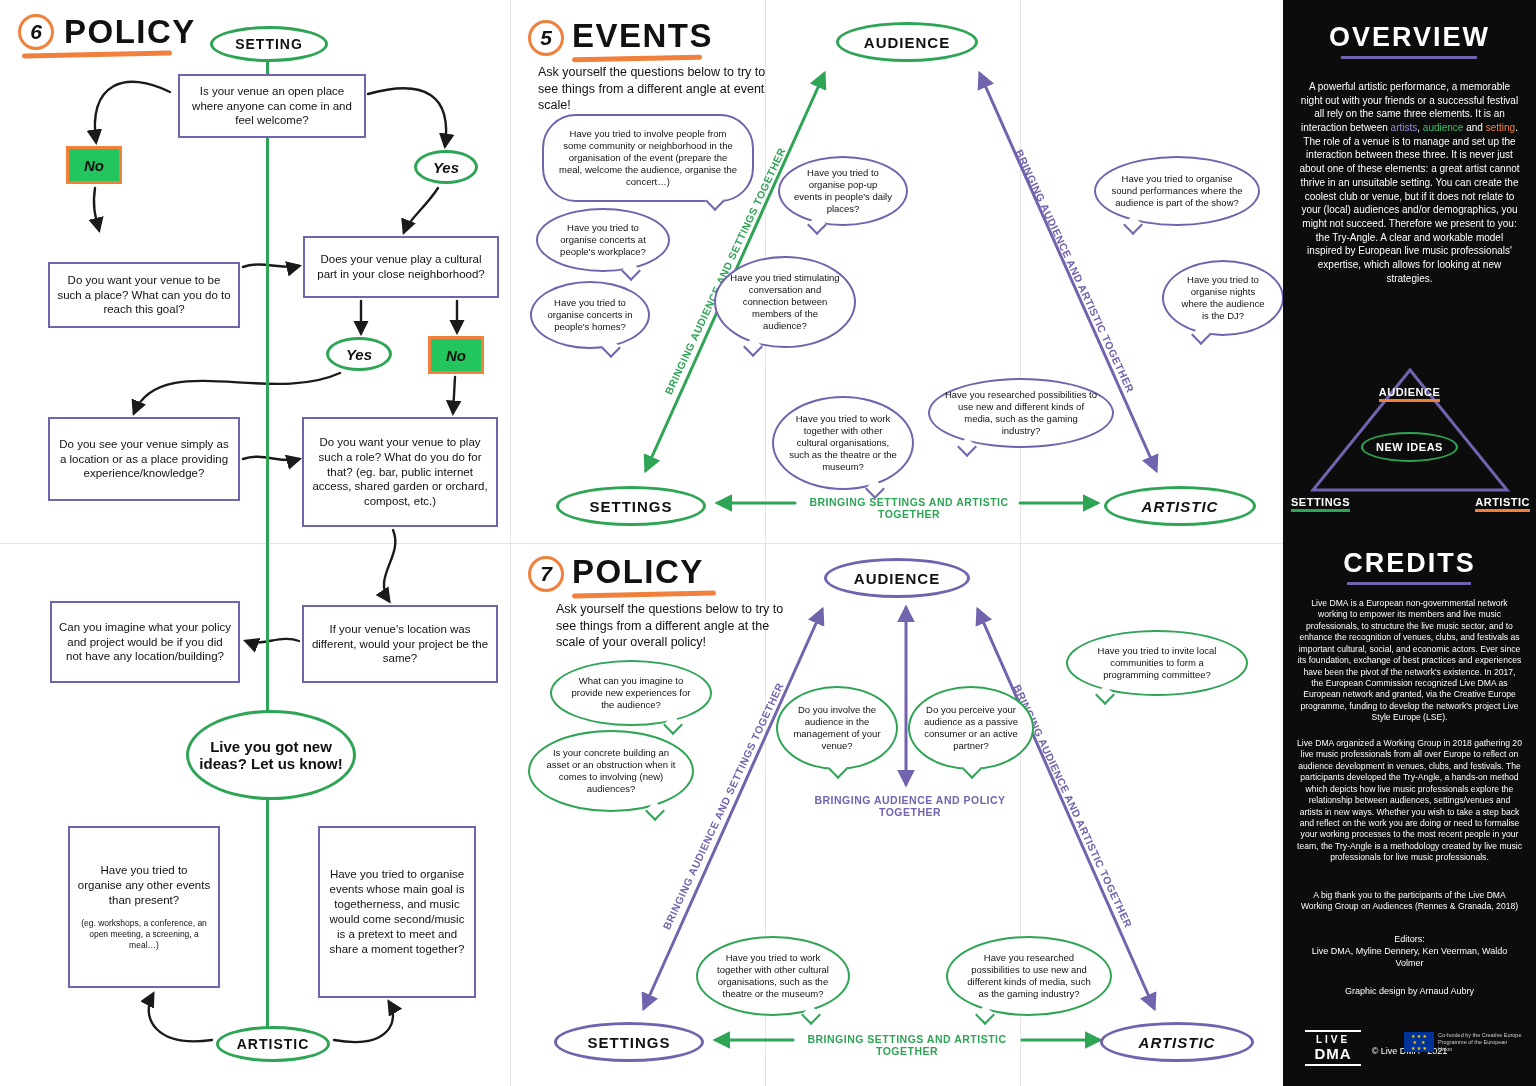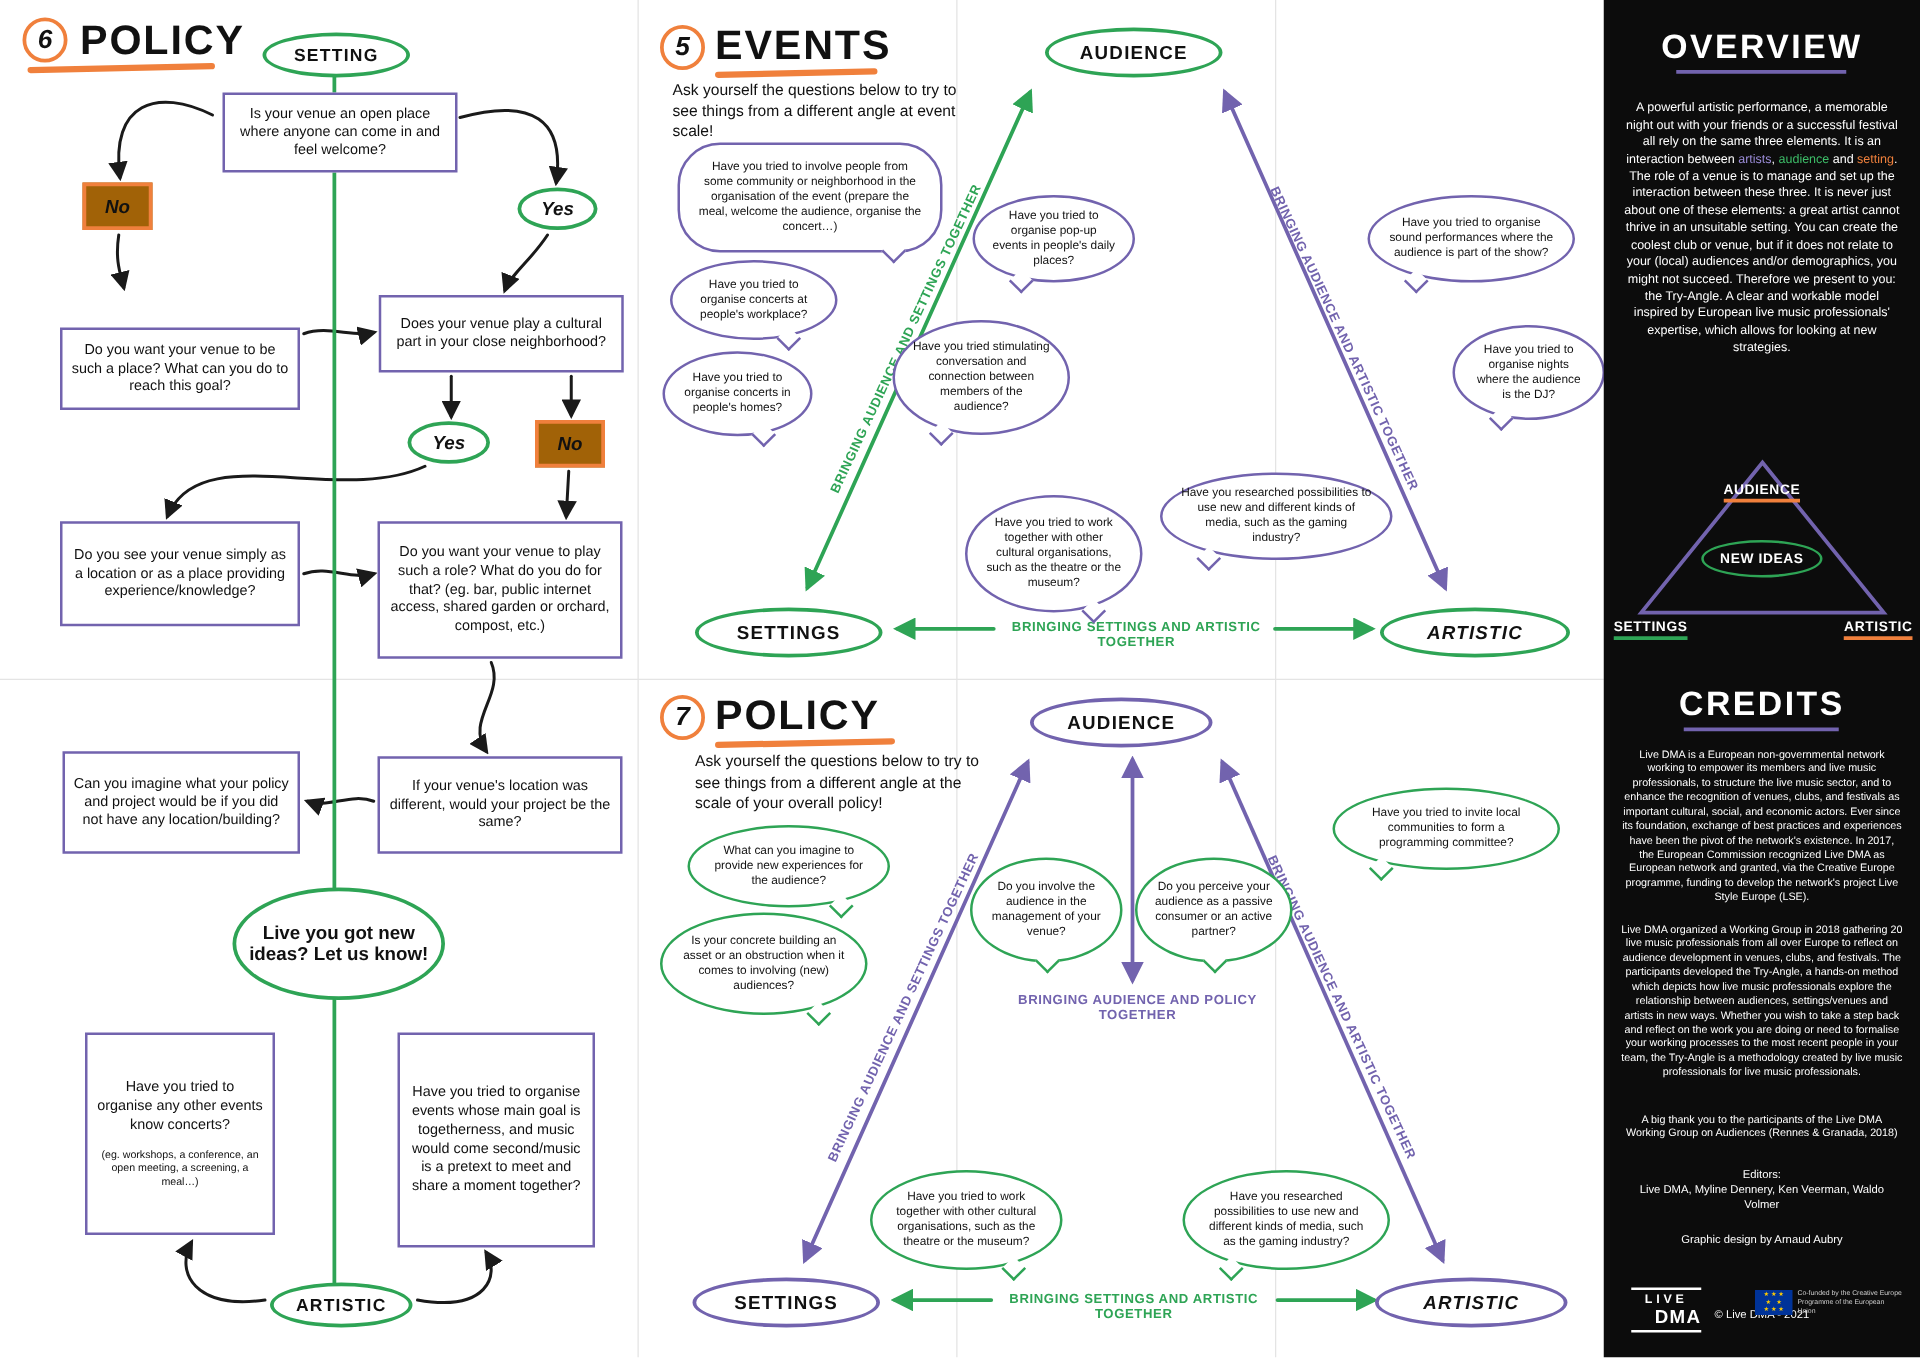--- a/index.html
+++ b/index.html
@@ -17,21 +17,21 @@
   .intro { position:absolute; font-size:12.5px; line-height:1.32; z-index:2; }
 
   .oval { position:absolute; border-radius:50%; background:#fff; display:flex; align-items:center; justify-content:center;
           font-weight:700; text-align:center; z-index:3; }
   .oval.green { border:3px solid #2ea455; }
   .oval.purple { border:3px solid #7263ae; }
   .corner { font-size:15px; letter-spacing:1px; }
 
   .qbox { position:absolute; border:2px solid #7263ae; background:#fff; display:flex; align-items:center; justify-content:center;
           flex-direction:column; text-align:center; font-size:11.5px; line-height:1.3; padding:7px; z-index:2; }
-  .handbox { position:absolute; border:3px solid #f0803c; background:#a16207; display:flex; align-items:center; justify-content:center;
+  .handbox { position:absolute; border:3px solid #f0803c; background:#22c55e; display:flex; align-items:center; justify-content:center;
              font-style:italic; font-weight:700; font-size:15px; z-index:2; }
   .handoval { position:absolute; border:3px solid #2ea455; border-radius:50%; background:#fff; display:flex; align-items:center;
               justify-content:center; font-style:italic; font-weight:700; font-size:15px; z-index:2; }
   .vline { position:absolute; left:266px; top:60px; width:3px; height:968px; background:#2ea455; z-index:1; }
 
   .bubble { position:absolute; --bc:#7263ae; border:2.5px solid var(--bc); border-radius:50%; background:#fff;
             display:flex; align-items:center; justify-content:center; text-align:center;
             font-size:9.5px; line-height:1.25; padding:10px 14px; z-index:4; }
   .bubble.green { --bc:#2ea455; }
   .bubble.rrect { border-radius:34px; }
@@ -134,21 +134,21 @@
   #cr-p1 { top:598px; }
   #cr-p2 { top:738px; }
   #cr-thanks { top:890px; }
   #cr-edlabel { top:934px; font-size:9px; }
   #cr-ednames { top:946px; font-size:9px; line-height:1.3; }
   #cr-design { top:986px; font-size:9px; }
   #cr-copy { top:1006px; font-size:9px;margin-top:40px; }
   #logo-dma { position:absolute; left:22px; top:1030px; width:56px; text-align:center;
               border-top:2px solid #fff; border-bottom:2px solid #fff; padding:2px 0; }
   #logo-dma .l1 { font-size:10px; font-weight:700; letter-spacing:3px; }
-  #logo-dma .l2 { font-size:15px; font-weight:800; letter-spacing:1px;text-align:right; }
+  #logo-dma .l2 { font-size:15px; font-weight:800; letter-spacing:1px; }
   #eu-logo { position:absolute; right:14px; top:1032px; width:118px; display:flex; gap:4px; align-items:center; }
   #eu-flag { width:30px; height:20px; background:#003399; color:#ffcc00; font-size:5px; line-height:6px;
              display:flex; flex-direction:column; align-items:center; justify-content:center; flex-shrink:0; }
   #eu-text { font-size:5.5px; line-height:1.25; color:#cfcfcf; text-align:left; }
 </style>
 </head>
 <body>
 
 <div class="poster">
 
@@ -211,21 +211,21 @@
   <div class="qbox" id="qb2">Do you want your venue to be such a place? What can you do to reach this goal?</div>
   <div class="qbox" id="qb3">Does your venue play a cultural part in your close neighborhood?</div>
   <div class="handoval" id="yes2">Yes</div>
   <div class="handbox" id="no2">No</div>
   <div class="qbox" id="qb4">Do you see your venue simply as a location or as a place providing experience/knowledge?</div>
   <div class="qbox" id="qb5">Do you want your venue to play such a role? What do you do for that? (eg. bar, public internet access, shared garden or orchard, compost, etc.)</div>
   <div class="qbox" id="qb6">Can you imagine what your policy and project would be if you did not have any location/building?</div>
   <div class="qbox" id="qb7">If your venue's location was different, would your project be the same?</div>
   <div class="oval green" id="oval-ideas">Live you got new ideas? Let us know!</div>
   <div class="qbox" id="qb8">
-    <div>Have you tried to organise any other events know concerts?</div>
+    <div>Have you tried to organise any other events than present?</div>
     <div class="note">(eg. workshops, a conference, an open meeting, a screening, a meal…)</div>
   </div>
   <div class="qbox" id="qb9">Have you tried to organise events whose main goal is togetherness, and music would come second/music is a pretext to meet and share a moment together?</div>
   <div class="oval green corner" id="oval-artistic6">ARTISTIC</div>
 
   <div class="badge" id="badge5">5</div>
   <div class="sec-title" id="title5">EVENTS</div>
   <div class="sec-underline" id="underline5"></div>
   <div class="intro" id="intro5">Ask yourself the questions below to try to see things from a different angle at event scale!</div>
 

